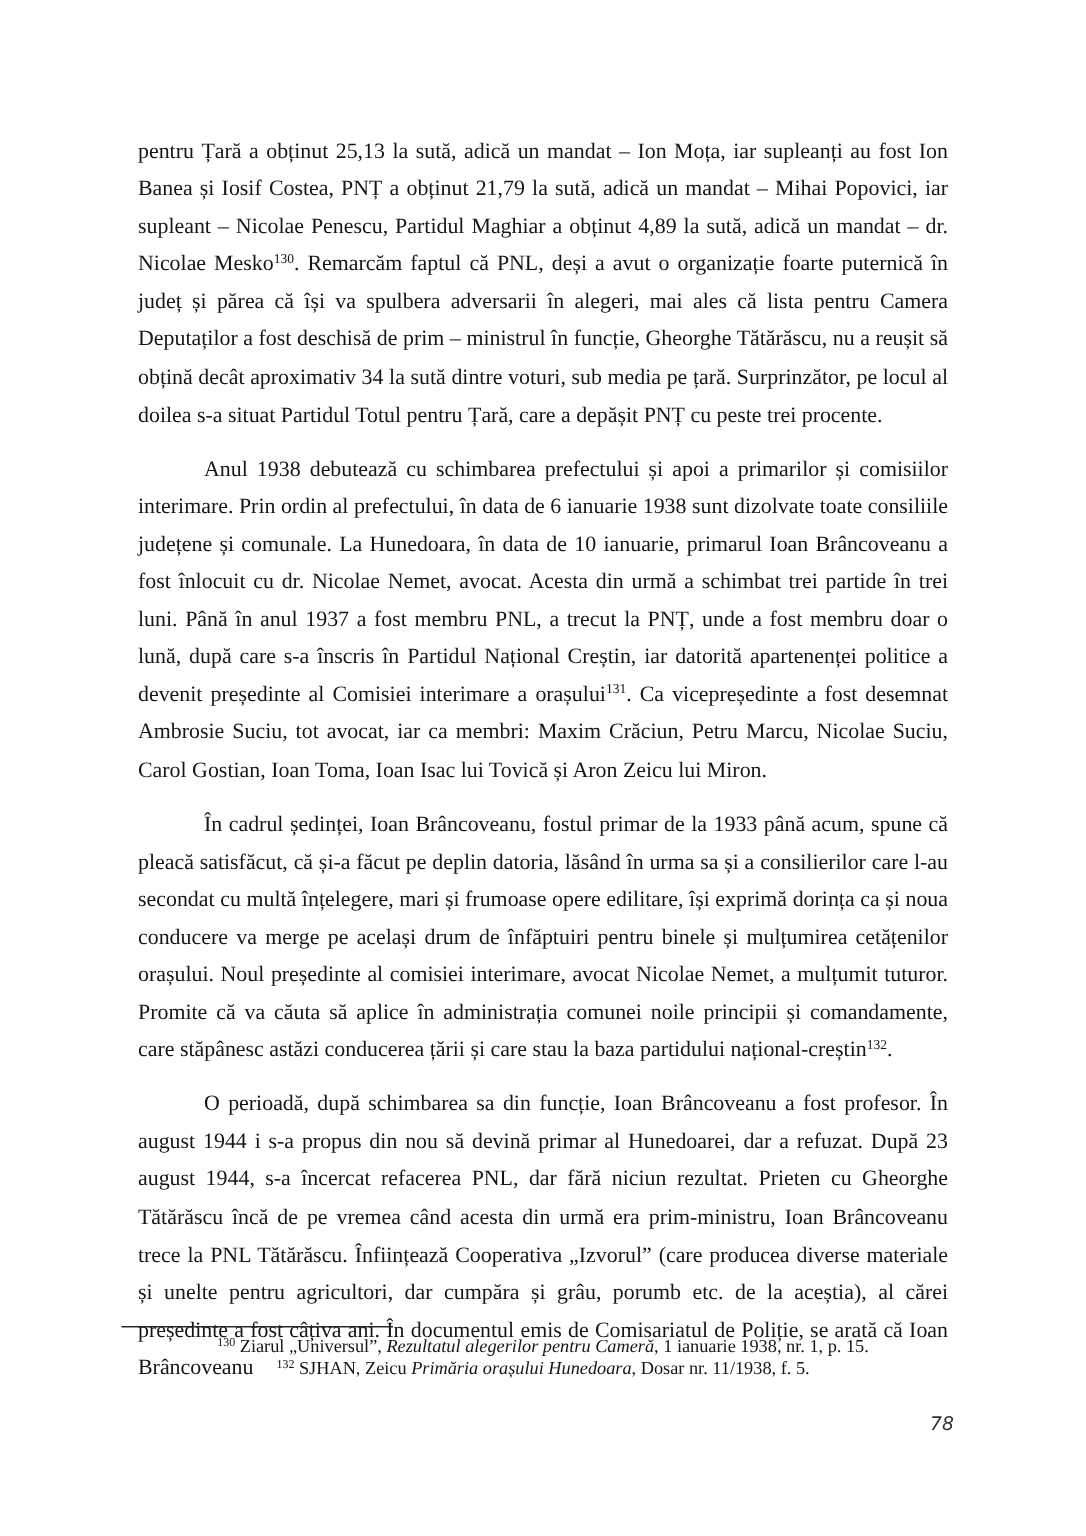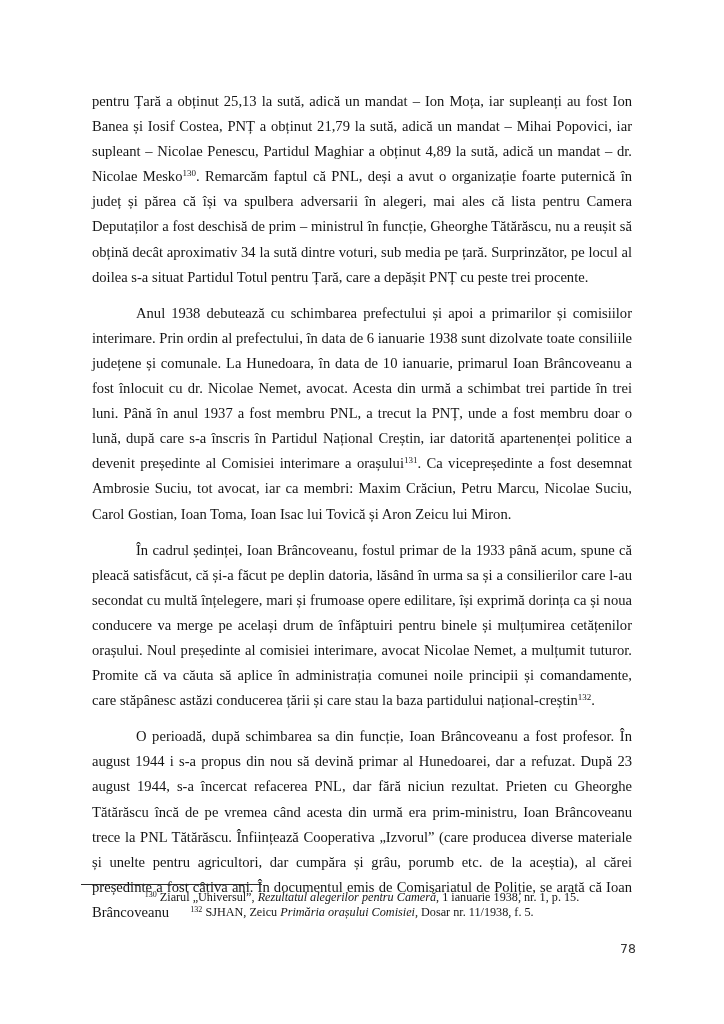--- a/index.html
+++ b/index.html
@@ -64,33 +64,34 @@
     font-size: 8px;
     top: -0.5em;
   }
   .page-number {
     position: absolute;
     left: 620px;
     top: 941px;
     font-family: "DejaVu Sans", "Liberation Sans", sans-serif;
     font-size: 12.5px;
     color: #333333;
+    font-style: italic;
   }
 </style>
 </head>
 <body>
 
 <div class="page">
   <div class="body-text">
       <p class="para"><span>pentru Țară a obținut 25,13 la sută, adică un mandat – Ion Moța, iar supleanți au fost Ion Banea și Iosif Costea, PNȚ a obținut 21,79 la sută, adică un mandat – Mihai Popovici, iar supleant – Nicolae Penescu, Partidul Maghiar a obținut 4,89 la sută, adică un mandat – dr. Nicolae Mesko</span><sup class="fnref">130</sup><span>. Remarcăm faptul că PNL, deși a avut o organizație foarte puternică în județ și părea că își va spulbera adversarii în alegeri, mai ales că lista pentru Camera Deputaților a fost deschisă de prim – ministrul în funcție, Gheorghe Tătărăscu, nu a reușit să obțină decât aproximativ 34 la sută dintre voturi, sub media pe țară. Surprinzător, pe locul al doilea s-a situat Partidul Totul pentru Țară, care a depășit PNȚ cu peste trei procente.</span></p>
       <p class="para indent"><span>Anul 1938 debutează cu schimbarea prefectului și apoi a primarilor și comisiilor interimare. Prin ordin al prefectului, în data de 6 ianuarie 1938 sunt dizolvate toate consiliile județene și comunale. La Hunedoara, în data de 10 ianuarie, primarul Ioan Brâncoveanu a fost înlocuit cu dr. Nicolae Nemet, avocat. Acesta din urmă a schimbat trei partide în trei luni. Până în anul 1937 a fost membru PNL, a trecut la PNȚ, unde a fost membru doar o lună, după care s-a înscris în Partidul Național Creștin, iar datorită apartenenței politice a devenit președinte al Comisiei interimare a orașului</span><sup class="fnref">131</sup><span>. Ca vicepreședinte a fost desemnat Ambrosie Suciu, tot avocat, iar ca membri: Maxim Crăciun, Petru Marcu, Nicolae Suciu, Carol Gostian, Ioan Toma, Ioan Isac lui Tovică și Aron Zeicu lui Miron.</span></p>
       <p class="para indent"><span>În cadrul ședinței, Ioan Brâncoveanu, fostul primar de la 1933 până acum, spune că pleacă satisfăcut, că și-a făcut pe deplin datoria, lăsând în urma sa și a consilierilor care l-au secondat cu multă înțelegere, mari și frumoase opere edilitare, își exprimă dorința ca și noua conducere va merge pe același drum de înfăptuiri pentru binele și mulțumirea cetățenilor orașului. Noul președinte al comisiei interimare, avocat Nicolae Nemet, a mulțumit tuturor. Promite că va căuta să aplice în administrația comunei noile principii și comandamente, care stăpânesc astăzi conducerea țării și care stau la baza partidului național-creștin</span><sup class="fnref">132</sup><span>.</span></p>
       <p class="para indent jlast"><span>O perioadă, după schimbarea sa din funcție, Ioan Brâncoveanu a fost profesor. În august 1944 i s-a propus din nou să devină primar al Hunedoarei, dar a refuzat. După 23 august 1944, s-a încercat refacerea PNL, dar fără niciun rezultat. Prieten cu Gheorghe Tătărăscu încă de pe vremea când acesta din urmă era prim-ministru, Ioan Brâncoveanu trece la PNL Tătărăscu. Înființează Cooperativa „Izvorul” (care producea diverse materiale și unelte pentru agricultori, dar cumpăra și grâu, porumb etc. de la aceștia), al cărei președinte a fost câțiva ani. În documentul emis de Comisariatul de Poliție, se arată că Ioan Brâncoveanu</span></p>
     </div>
   <div class="footnote-section">
     <div class="fn-sep"></div>
     <div>
         <p class="footnote"><sup class="fnref">130</sup><span> Ziarul „Universul”, </span><i>Rezultatul alegerilor pentru Cameră</i><span>, 1 ianuarie 1938, nr. 1, p. 15.</span></p>
-        <p class="footnote"><sup class="fnref">132</sup><span> SJHAN, Zeicu </span><i>Primăria orașului Comisiei</i><span>, Dosar nr. 11/1938, f. 5.</span></p>
+        <p class="footnote"><sup class="fnref">132</sup><span> SJHAN, Zeicu </span><i>Primăria orașului Hunedoara</i><span>, Dosar nr. 11/1938, f. 5.</span></p>
       </div>
   </div>
   <div class="page-number">78</div>
 </div>
 
 </body></html>

